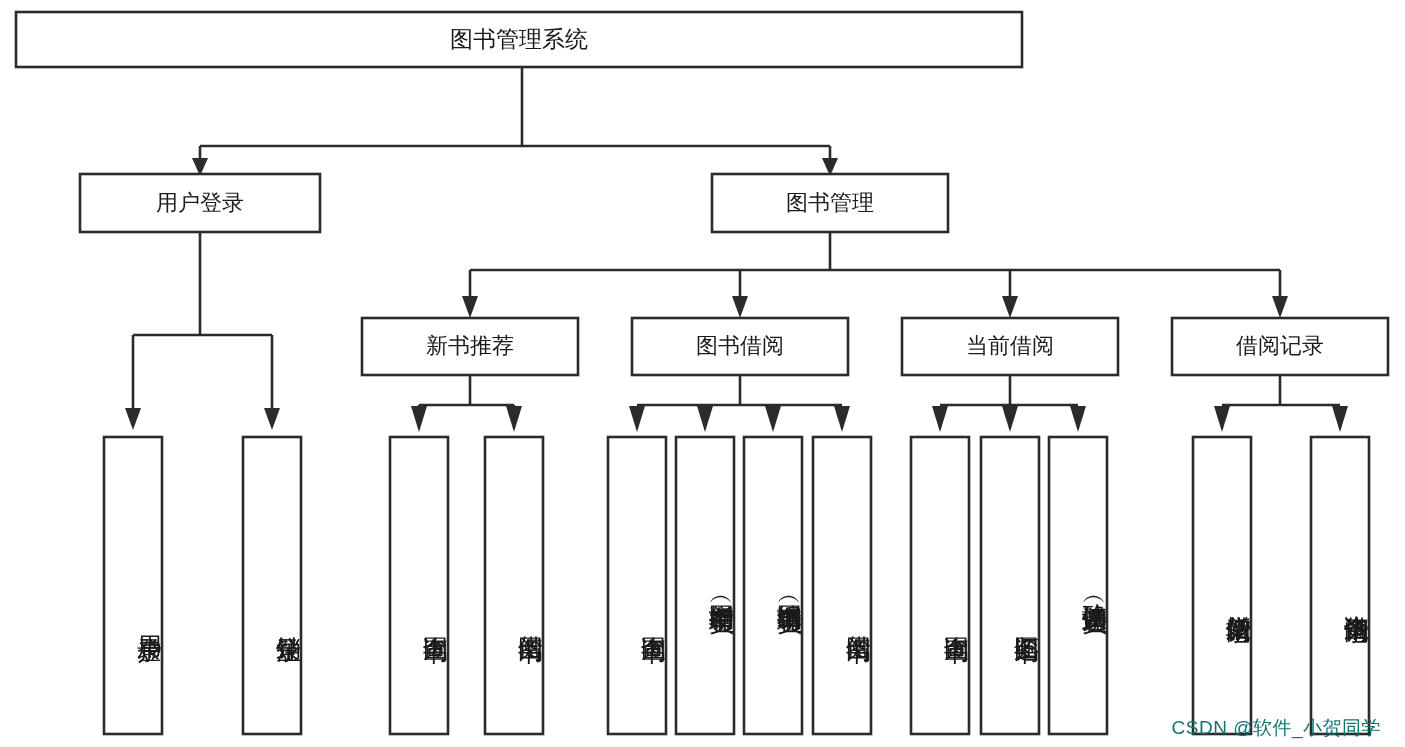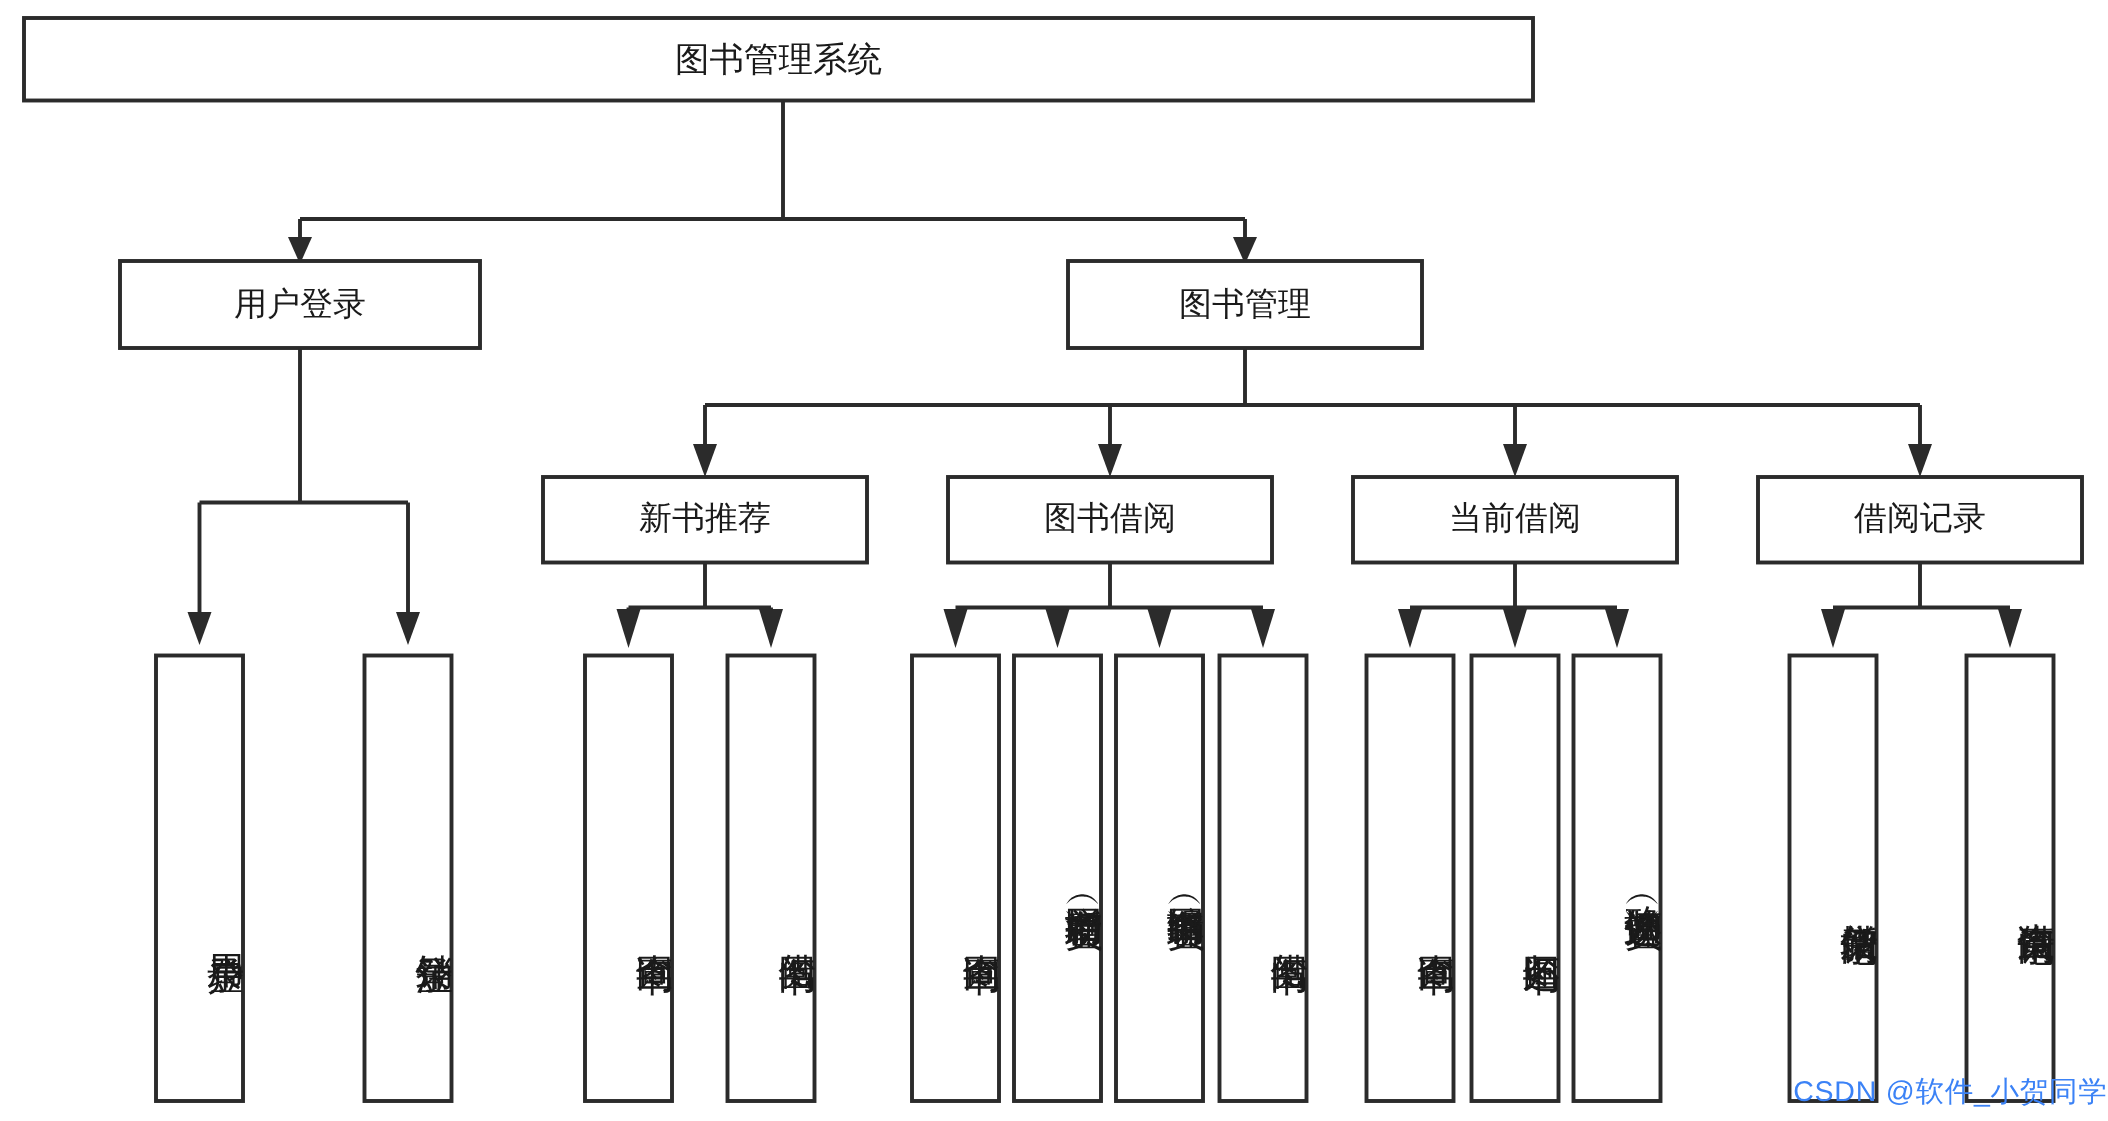--- a/index.html
+++ b/index.html
@@ -66,25 +66,25 @@
     color: #1a1a1a;
     letter-spacing: 1px;
     white-space: nowrap;
     display: flex;
     align-items: flex-start;
     justify-content: center;
     pointer-events: none;
   }
   .watermark {
     position: absolute;
-    right: 0;
+    right: 24px;
     bottom: 6px;
     font-family: "Liberation Sans", "DejaVu Sans", sans-serif;
     font-size: 19px;
-    color: #3b82f6;
+    color: #0f766e;
     white-space: nowrap;
     letter-spacing: 0.5px;
   }
 </style>
 </head>
 <body>
 
 <div id="diagram-root">
 
   <svg class="diagram" viewBox="0 0 1405 747">

